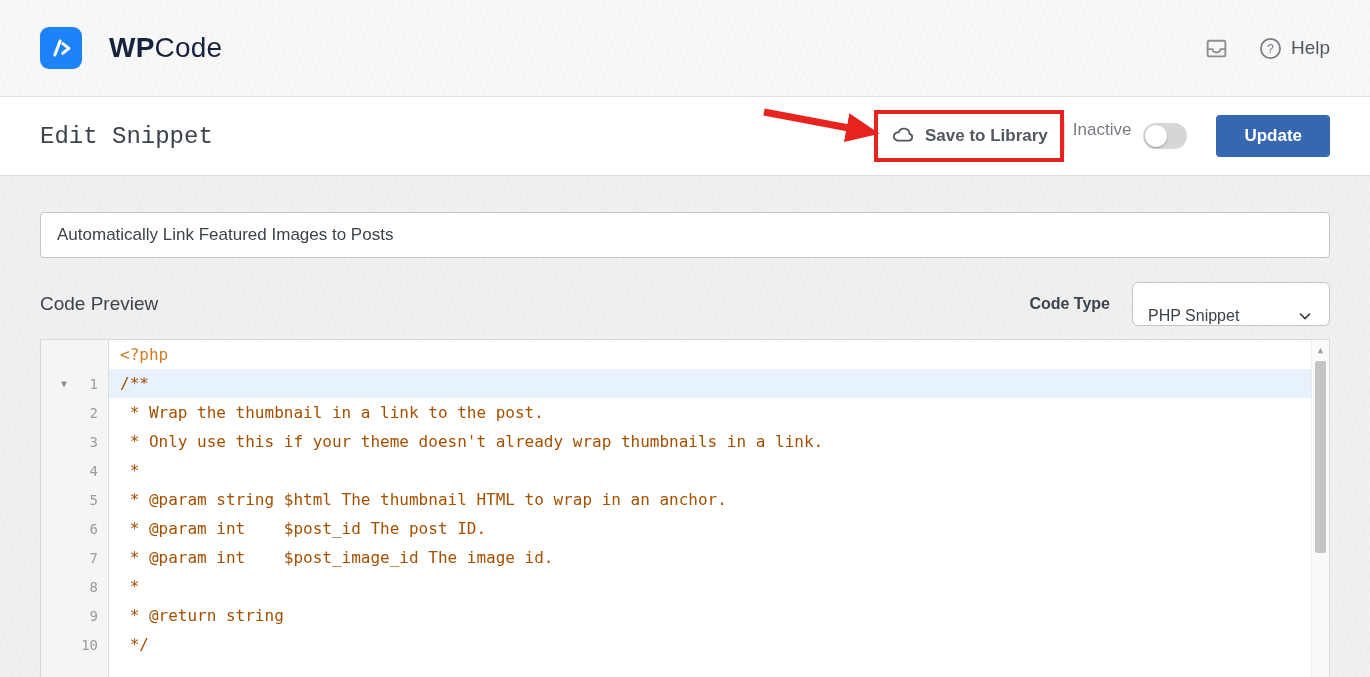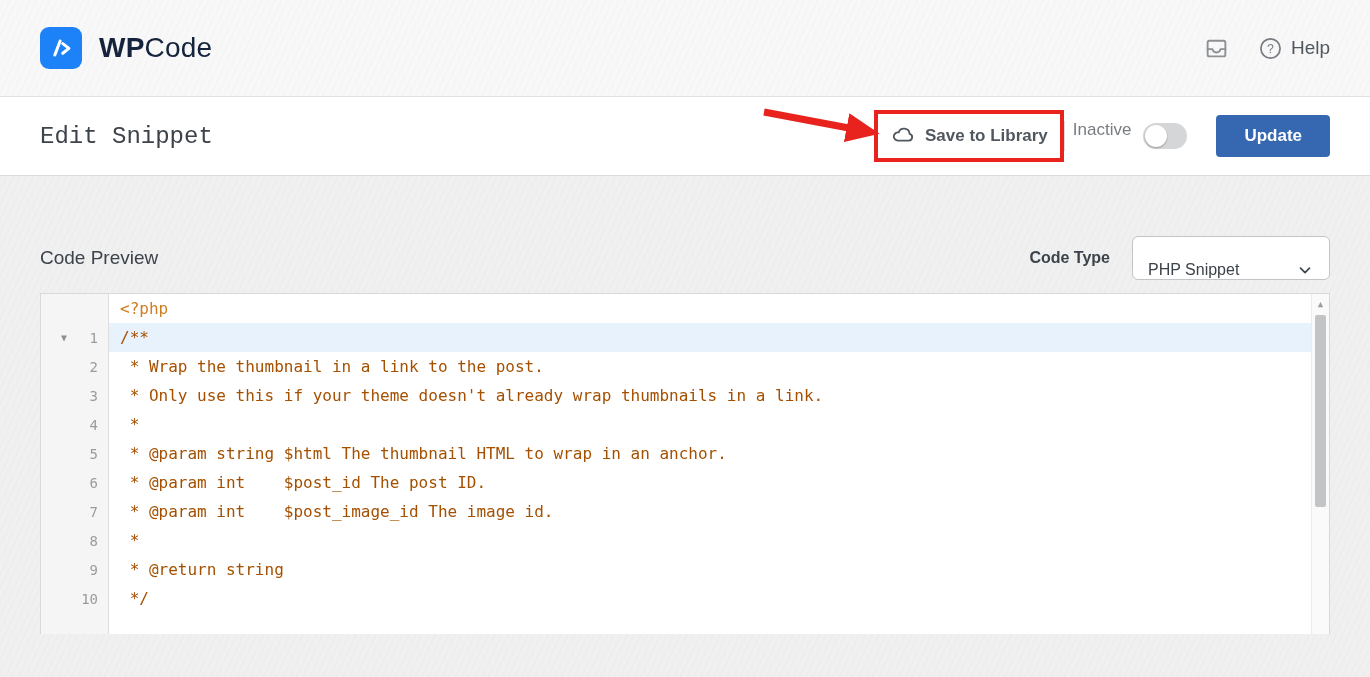--- a/index.html
+++ b/index.html
@@ -20,21 +20,21 @@
     color:#3c434a;
   }
 
   
   .top-header{
     height:97px;display:flex;align-items:center;justify-content:space-between;
     padding:0 40px;background-color:#f8f8f8;
     background-image:repeating-linear-gradient(295deg, rgba(0,0,0,.013) 0 2px, rgba(255,255,255,0) 2px 6px);
     border-bottom:1px solid #e2e2e2;
   }
-  .logo{display:flex;align-items:center;gap:17px;cursor:pointer;}
+  .logo{display:flex;align-items:center;gap:27px;cursor:pointer;}
   .logo-icon{
     width:42px;height:42px;border-radius:9px;background:var(--brand-blue);
     display:flex;align-items:center;justify-content:center;flex:0 0 auto;
   }
   .brand{font-size:28px;color:#16233c;letter-spacing:.2px;line-height:1;}
   .brand .bold{font-weight:700;}
   .brand .light{font-weight:400;}
   .header-right{display:flex;align-items:center;gap:30px;}
   .icon-btn{display:flex;align-items:center;cursor:pointer;}
   .help{display:flex;align-items:center;gap:9px;font-size:19px;color:#50575e;cursor:pointer;}
@@ -158,20 +158,21 @@
     <span class="status-label">Inactive</span>
     <span class="toggle">
       <span class="toggle-knob"></span>
     </span>
     <button class="update-btn">Update</button>
   </div>
 </div>
 
 <div class="content">
 
+  <input class="title-input" type="text" value="Automatically Link Featured Images to Posts" style="">
 
   <div class="code-head">
     <span class="code-preview-label">Code Preview</span>
     <div class="code-type">
       <span class="code-type-label">Code Type</span>
       <div class="select">
         <span>PHP Snippet</span>
         <svg width="18" height="18" viewBox="0 0 24 24" fill="none" stroke="#3c434a" stroke-width="2.2" stroke-linecap="round" stroke-linejoin="round">
           <polyline points="6 9.5 12 15.5 18 9.5"></polyline>
         </svg>

